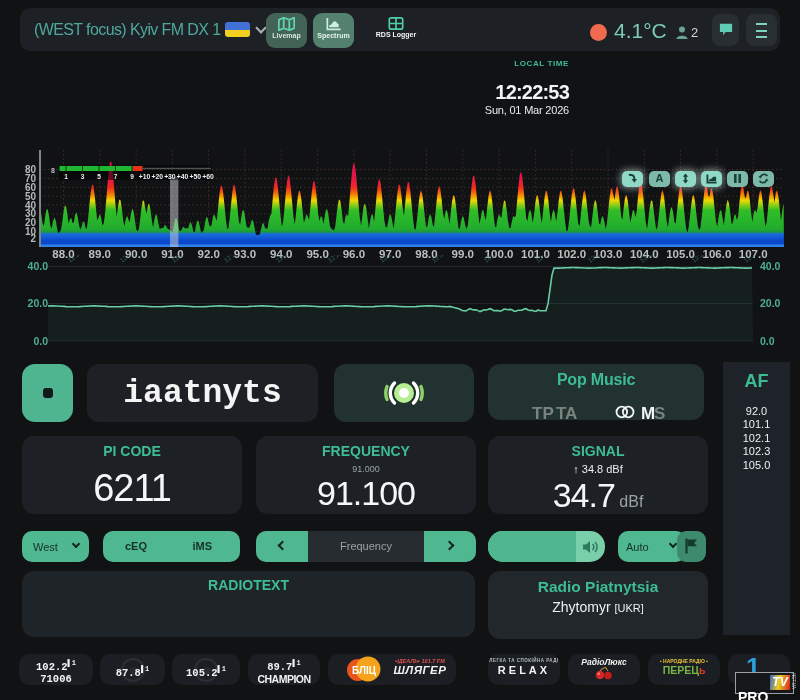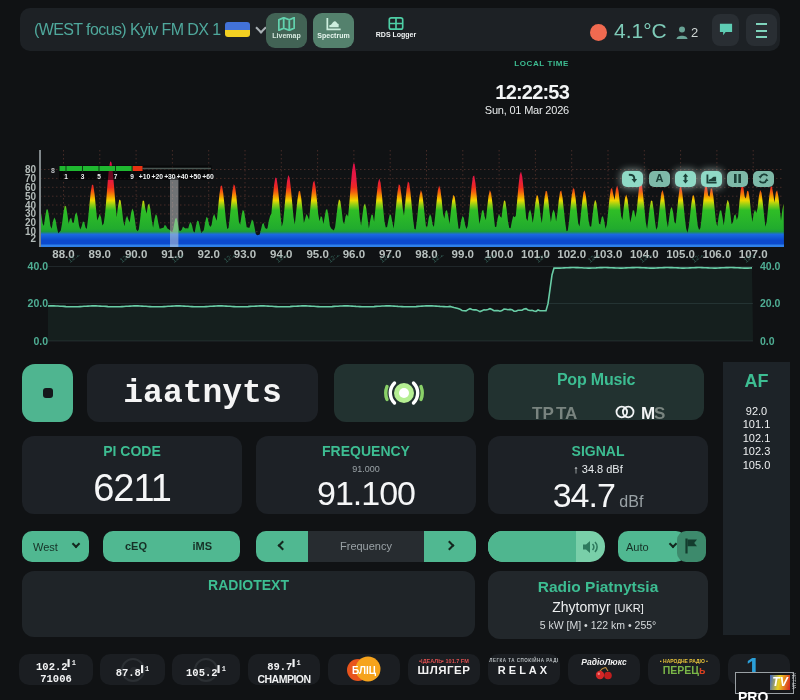--- a/index.html
+++ b/index.html
@@ -414,21 +414,20 @@
         <path d="M2.5 1.5 h9.5 l-2.8 3.4 l2.8 3.4 h-9.5 Z" fill="#143c2e"></path>
       </svg>
     </div>
 
   <div class="panel" id="rtpanel">
       <div class="ptitle pt">RADIOTEXT</div>
     </div>
   <div class="panel" id="stinfo">
     <div class="ptitle pt">Radio Piatnytsia</div>
     <div class="l2">Zhytomyr <small>[UKR]</small></div>
-    <div class="l3">5 kW [M] • 122 km • 255°</div>
   </div>
 
   <div class="card" style="left:19px; width:74px;">
       <div style="margin-top:3px;">102.2<span class="sup">▌1</span></div>
       <div>71006</div>
     </div>
   <div class="card" style="left:100px; width:65px;">
       <div class="ring"></div>
       <div style="margin-top:9px;position:relative;">87.8<span class="sup">▌1</span></div>
     </div>
@@ -440,21 +439,21 @@
       <div style="margin-top:3px;">89.7<span class="sup">▌1</span></div>
       <div style="font-family:'Liberation Sans',sans-serif;letter-spacing:-0.5px;">CHAMPION</div>
     </div>
   <div class="card" style="left:328px; width:72px;">
     <svg width="40" height="27" viewBox="0 0 40 27" style="display:block;margin:2px auto;">
         <circle cx="14" cy="14" r="11" fill="#e8541c"></circle>
         <circle cx="24" cy="13" r="12.5" fill="#f6a31c"></circle>
         <text x="20" y="17.5" text-anchor="middle" font-family="Liberation Sans, sans-serif" font-size="10" font-weight="bold" fill="#ffffff">БЛІЦ</text>
       </svg>
   </div>
-  <div class="card" style="left:408px; width:72px;font-family:'Liberation Sans',sans-serif;">
+  <div class="card" style="left:384px; width:72px;font-family:'Liberation Sans',sans-serif;font-style:italic;">
     <div style="margin-top:4px;font-size:5.5px;line-height:6px;color:#e05050;white-space:nowrap;">▪ІДЕАЛЬ▪ 101.7 FM</div>
     <div style="font-size:11.5px;line-height:13px;letter-spacing:0.5px;color:#f2f2f2;">ШЛЯГЕР</div>
   </div>
   <div class="card" style="left:488px; width:72px;font-family:'Liberation Sans',sans-serif;">
     <div style="margin-top:4px;font-size:4.5px;line-height:6px;color:#b9bfc2;letter-spacing:0.5px;white-space:nowrap;">ЛЕГКА ТА СПОКІЙНА РАДІ</div>
     <div style="font-size:11px;line-height:13px;letter-spacing:3px;color:#f2f3f4;">RELAX</div>
   </div>
   <div class="card" style="left:568px; width:72px;font-family:'Liberation Sans',sans-serif;">
     <div style="margin-top:4px;font-size:8.5px;line-height:9px;font-style:italic;color:#f0f0f0;">РадіоЛюкс</div>
     <svg width="26" height="14" viewBox="0 0 26 14" style="display:block;margin:0 auto;">

